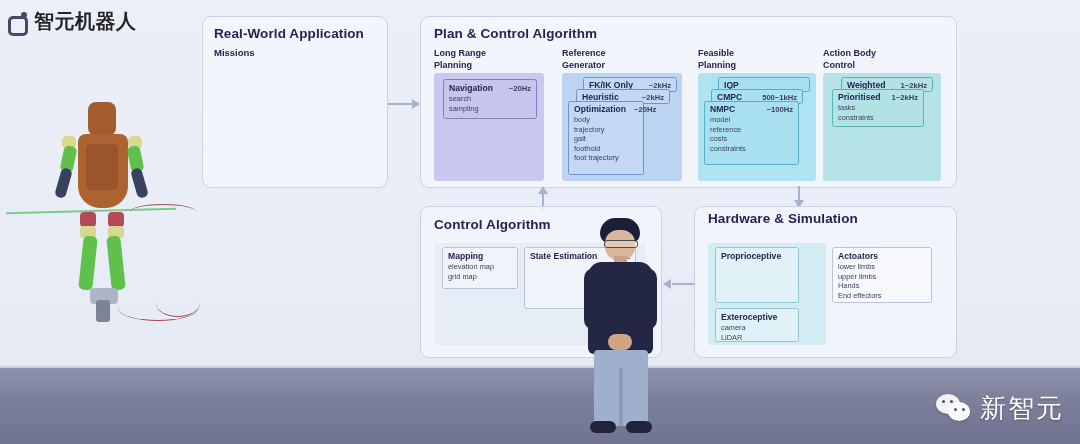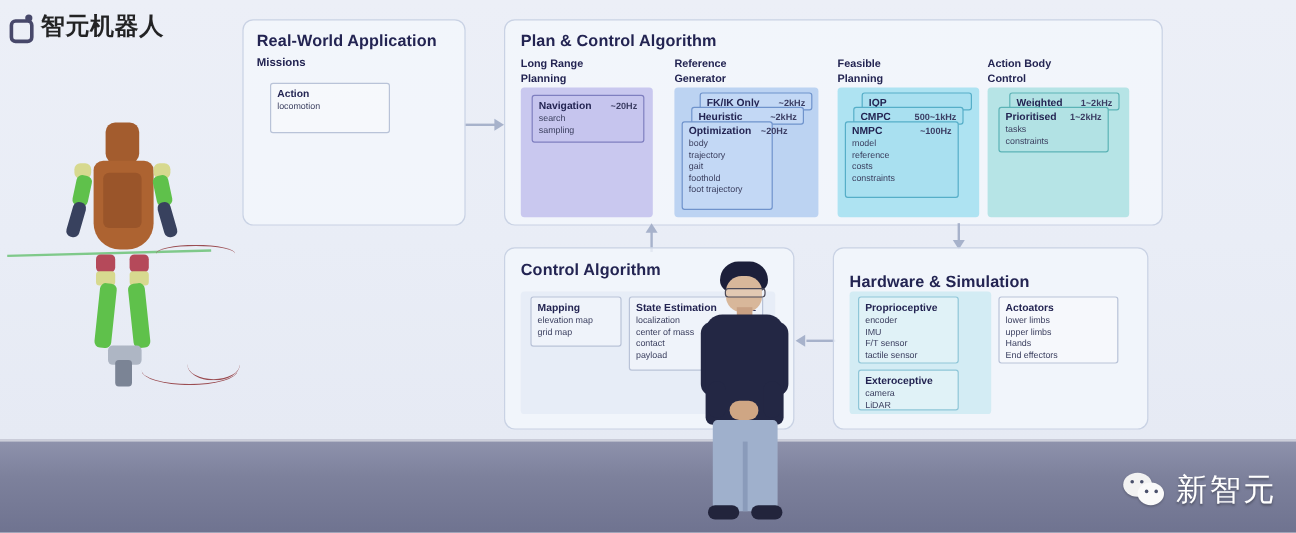--- a/index.html
+++ b/index.html
@@ -148,32 +148,26 @@
     <div class="r-foot"></div>
       <div class="r-toe"></div>
     <div class="r-wire1"></div>
       <div class="r-wire2"></div>
       <div class="r-wire3"></div>
   </div>
 
   <div class="panel" style="left:202px;top:16px;width:184px;height:170px;">
     <div class="panel-title" style="left:11px;top:9px;">Real-World Application</div>
     <div class="col-title" style="left:11px;top:30px;font-size:9.5px;">Missions</div>
-    <div class="card plain" style="left:22px;top:52px;width:100px;height:42px;">
-      <div class="hd">
-        <span class="nm">Action</span>
-      </div>
-      <div class="bd">locomotion</div>
-    </div>
   </div>
 
   <div class="arrow" style="left:388px;top:103px;width:26px;height:2px;"></div>
   <div class="ah" style="left:412px;top:99px;border-top:5px solid transparent;border-bottom:5px solid transparent;border-left:8px solid #a7b2cb;"></div>
 
-  <div class="panel" style="left:420px;top:16px;width:535px;height:170px;padding-left:12px;">
+  <div class="panel" style="left:420px;top:16px;width:535px;height:170px;">
     <div class="panel-title" style="left:13px;top:9px;">Plan &amp; Control Algorithm</div>
 
     <div class="col-title" style="left:13px;top:31px;">Long Range
 Planning</div>
     <div class="bigbox purple" style="left:13px;top:56px;width:110px;height:108px;"></div>
     <div class="card p1" style="left:22px;top:62px;width:94px;height:40px;">
       <div class="hd">
         <span class="nm">Navigation</span>
         <span class="hz">~20Hz</span>
       </div>
@@ -267,41 +261,33 @@
         <span class="nm">Mapping</span>
       </div>
       <div class="bd">elevation map
 grid map</div>
     </div>
     <div class="card plain" style="left:103px;top:40px;width:112px;height:62px;">
       <div class="hd">
         <span class="nm">State Estimation</span>
         <span class="hz">Hz</span>
       </div>
-      <div class="bd">localization
-center of mass
-contact
-payload</div>
     </div>
   </div>
 
   <div class="arrow" style="left:672px;top:283px;width:24px;height:2px;"></div>
   <div class="ah" style="left:663px;top:279px;border-top:5px solid transparent;border-bottom:5px solid transparent;border-right:8px solid #a7b2cb;"></div>
 
   <div class="panel" style="left:694px;top:206px;width:261px;height:150px;">
-    <div class="panel-title" style="left:13px;top:20px;">Hardware &amp; Simulation</div>
+    <div class="panel-title" style="left:13px;top:4px;">Hardware &amp; Simulation</div>
     <div class="bigbox" style="left:13px;top:36px;width:118px;height:102px;background:rgba(200,232,242,.75);"></div>
     <div class="card plain" style="left:20px;top:40px;width:84px;height:56px;background:rgba(255,255,255,.3);border-color:#8fc6d8;">
       <div class="hd">
         <span class="nm">Proprioceptive</span>
       </div>
-      <div class="bd">encoder
-IMU
-F/T sensor
-tactile sensor</div>
     </div>
     <div class="card plain" style="left:20px;top:101px;width:84px;height:34px;background:rgba(255,255,255,.3);border-color:#8fc6d8;">
       <div class="hd">
         <span class="nm">Exteroceptive</span>
       </div>
       <div class="bd">camera
 LiDAR</div>
     </div>
     <div class="card plain" style="left:137px;top:40px;width:100px;height:56px;">
       <div class="hd">

